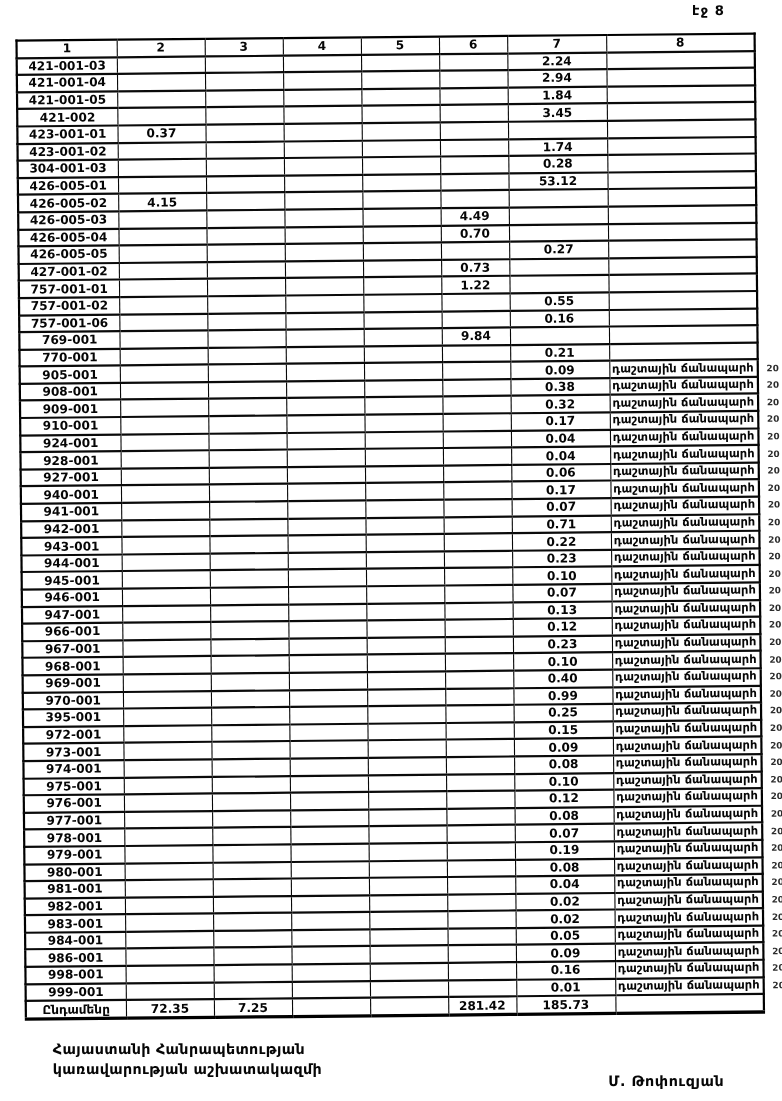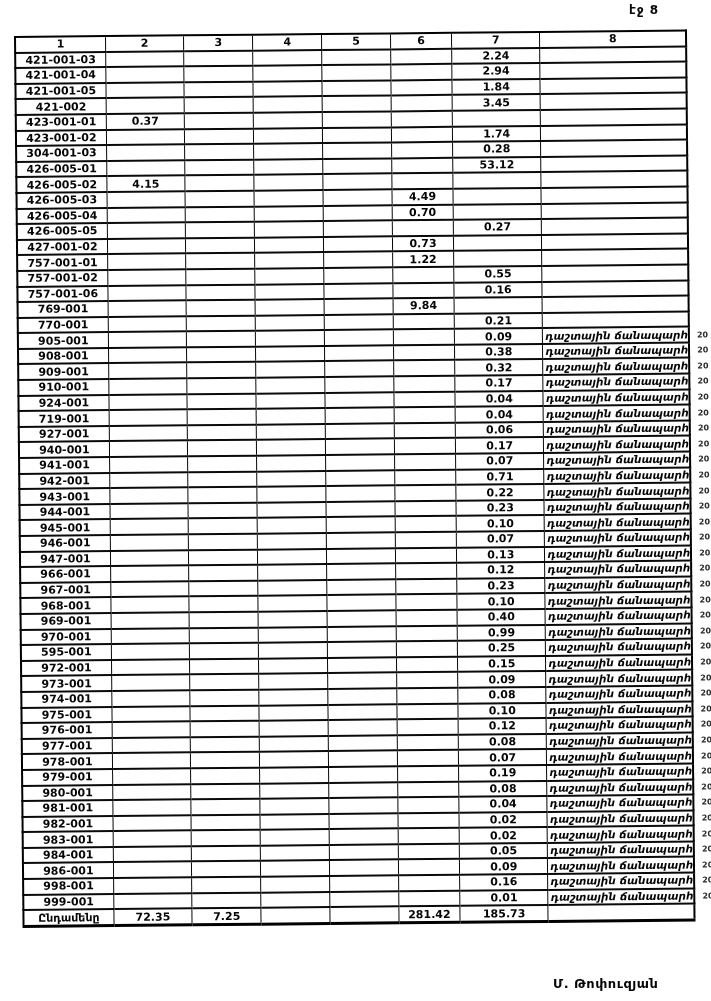--- a/index.html
+++ b/index.html
@@ -23,21 +23,21 @@
   }
   .sheet th:not(.m),.sheet td:not(.m){
     border-left:1px solid #080808;border-right:1px solid #080808;
     border-top:2px solid #0a0a0a;border-bottom:2px solid #0a0a0a;
   }
   .sheet thead th:not(.m){border-top:2px solid #000;}
   .sheet th:first-child,.sheet td:first-child{border-left:2px solid #000;}
   .sheet th:nth-child(8),.sheet td:nth-child(8){border-right:2px solid #000;}
   .sheet tr.total td:not(.m){border-bottom:3px solid #000;}
   .sheet td.note{
-    text-align:left;padding-left:2px;font-size:10.5px;letter-spacing:0px;font-style:italic;
+    text-align:left;padding-left:2px;font-size:10.5px;letter-spacing:0px;
   }
   .sheet th.m,.sheet td.m{
     border:none;background:transparent;font-size:8px;color:#2c2c2c;
     text-align:left;padding-left:7px;font-weight:bold;
   }
   .col1{width:91px}.col2{width:80px}.col3{width:71px}.col4{width:71px}
   .col5{width:71px}.col6{width:62px}.col7{width:90px}.col8{width:135px}
   .colm{width:24px}
   .footer{
     position:absolute;left:48px;top:946px;font-size:13px;line-height:17.5px;
@@ -326,21 +326,21 @@
         <td></td>
         <td></td>
         <td></td>
         <td></td>
         <td></td>
         <td>0.04</td>
         <td class="note">դաշտային ճանապարհ</td>
         <td class="m">20</td>
       </tr>
       <tr>
-        <td>719-001</td>
+        <td>928-001</td>
         <td></td>
         <td></td>
         <td></td>
         <td></td>
         <td></td>
         <td>0.04</td>
         <td class="note">դաշտային ճանապարհ</td>
         <td class="m">20</td>
       </tr>
       <tr>
@@ -491,21 +491,21 @@
         <td></td>
         <td></td>
         <td></td>
         <td></td>
         <td></td>
         <td>0.99</td>
         <td class="note">դաշտային ճանապարհ</td>
         <td class="m">20</td>
       </tr>
       <tr>
-        <td>595-001</td>
+        <td>395-001</td>
         <td></td>
         <td></td>
         <td></td>
         <td></td>
         <td></td>
         <td>0.25</td>
         <td class="note">դաշտային ճանապարհ</td>
         <td class="m">20</td>
       </tr>
       <tr>
@@ -692,15 +692,17 @@
         <td></td>
         <td>281.42</td>
         <td>185.73</td>
         <td></td>
         <td class="m"></td>
       </tr>
     </tbody>
 </table>
 
 <div class="footer">
+  <div>Հայաստանի Հանրապետության</div>
+  <div>կառավարության աշխատակազմի</div>
 </div>
 
 <div class="signature">Մ. Թոփուզյան</div>
 
 </body></html>

